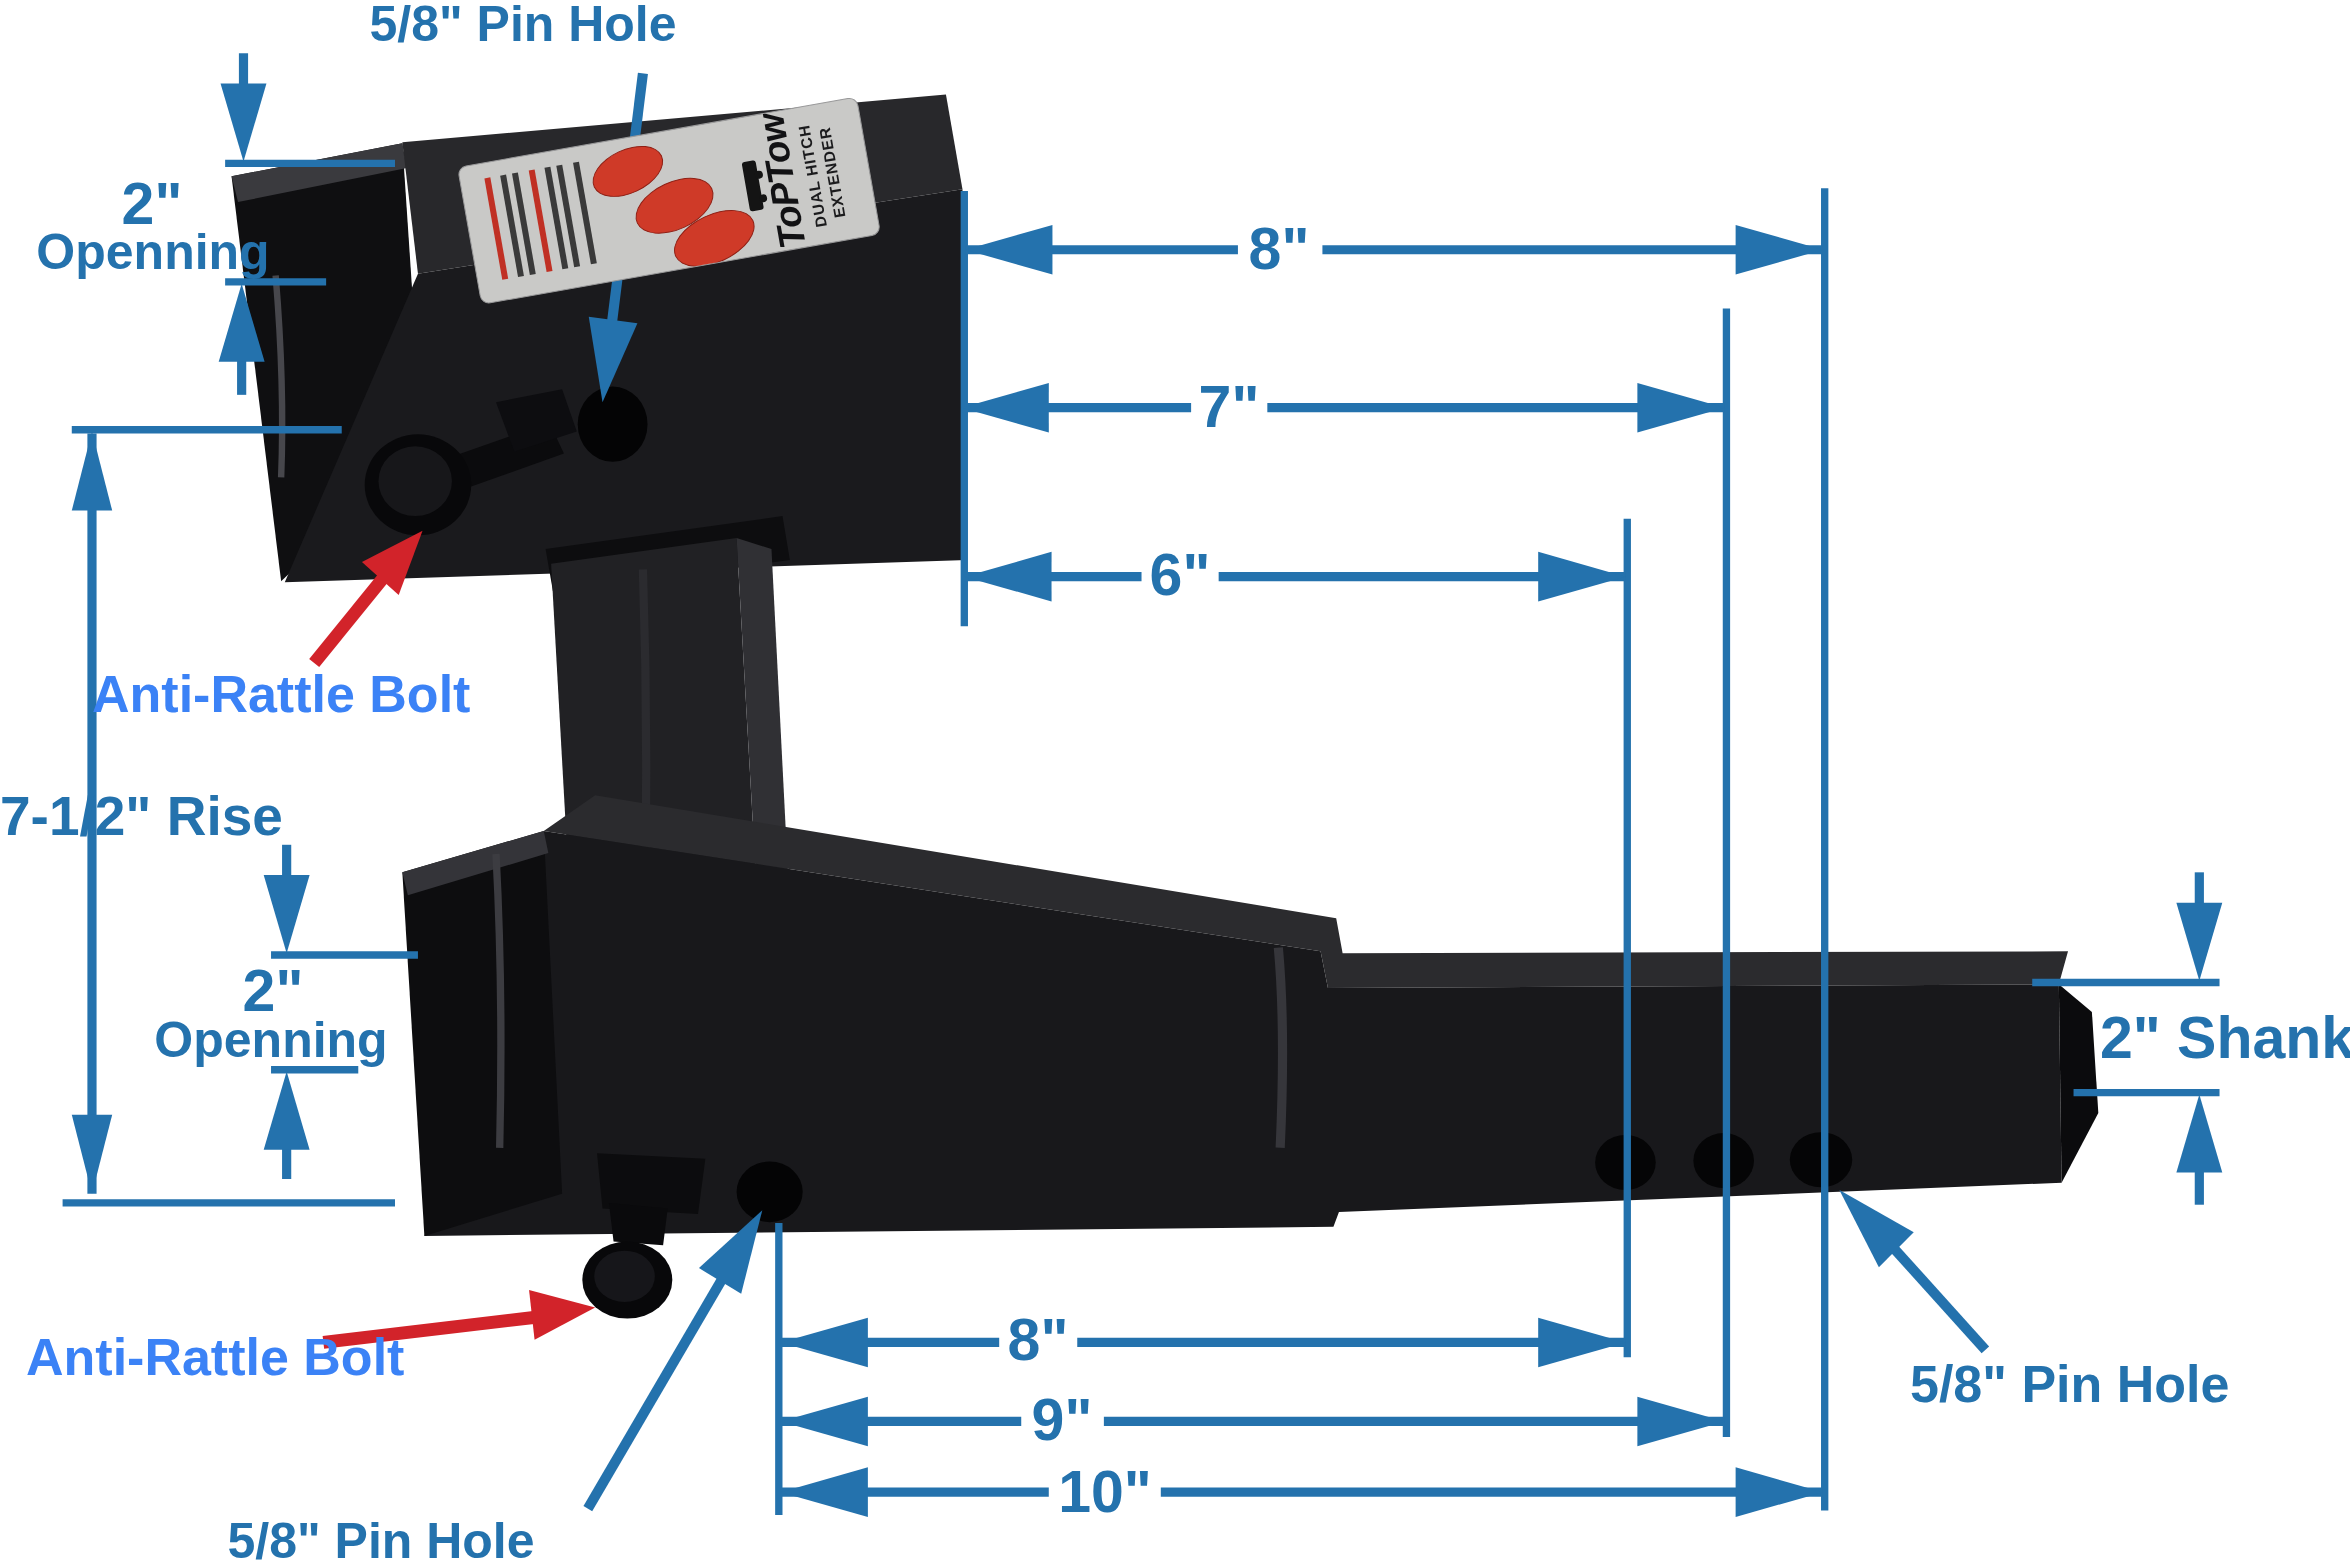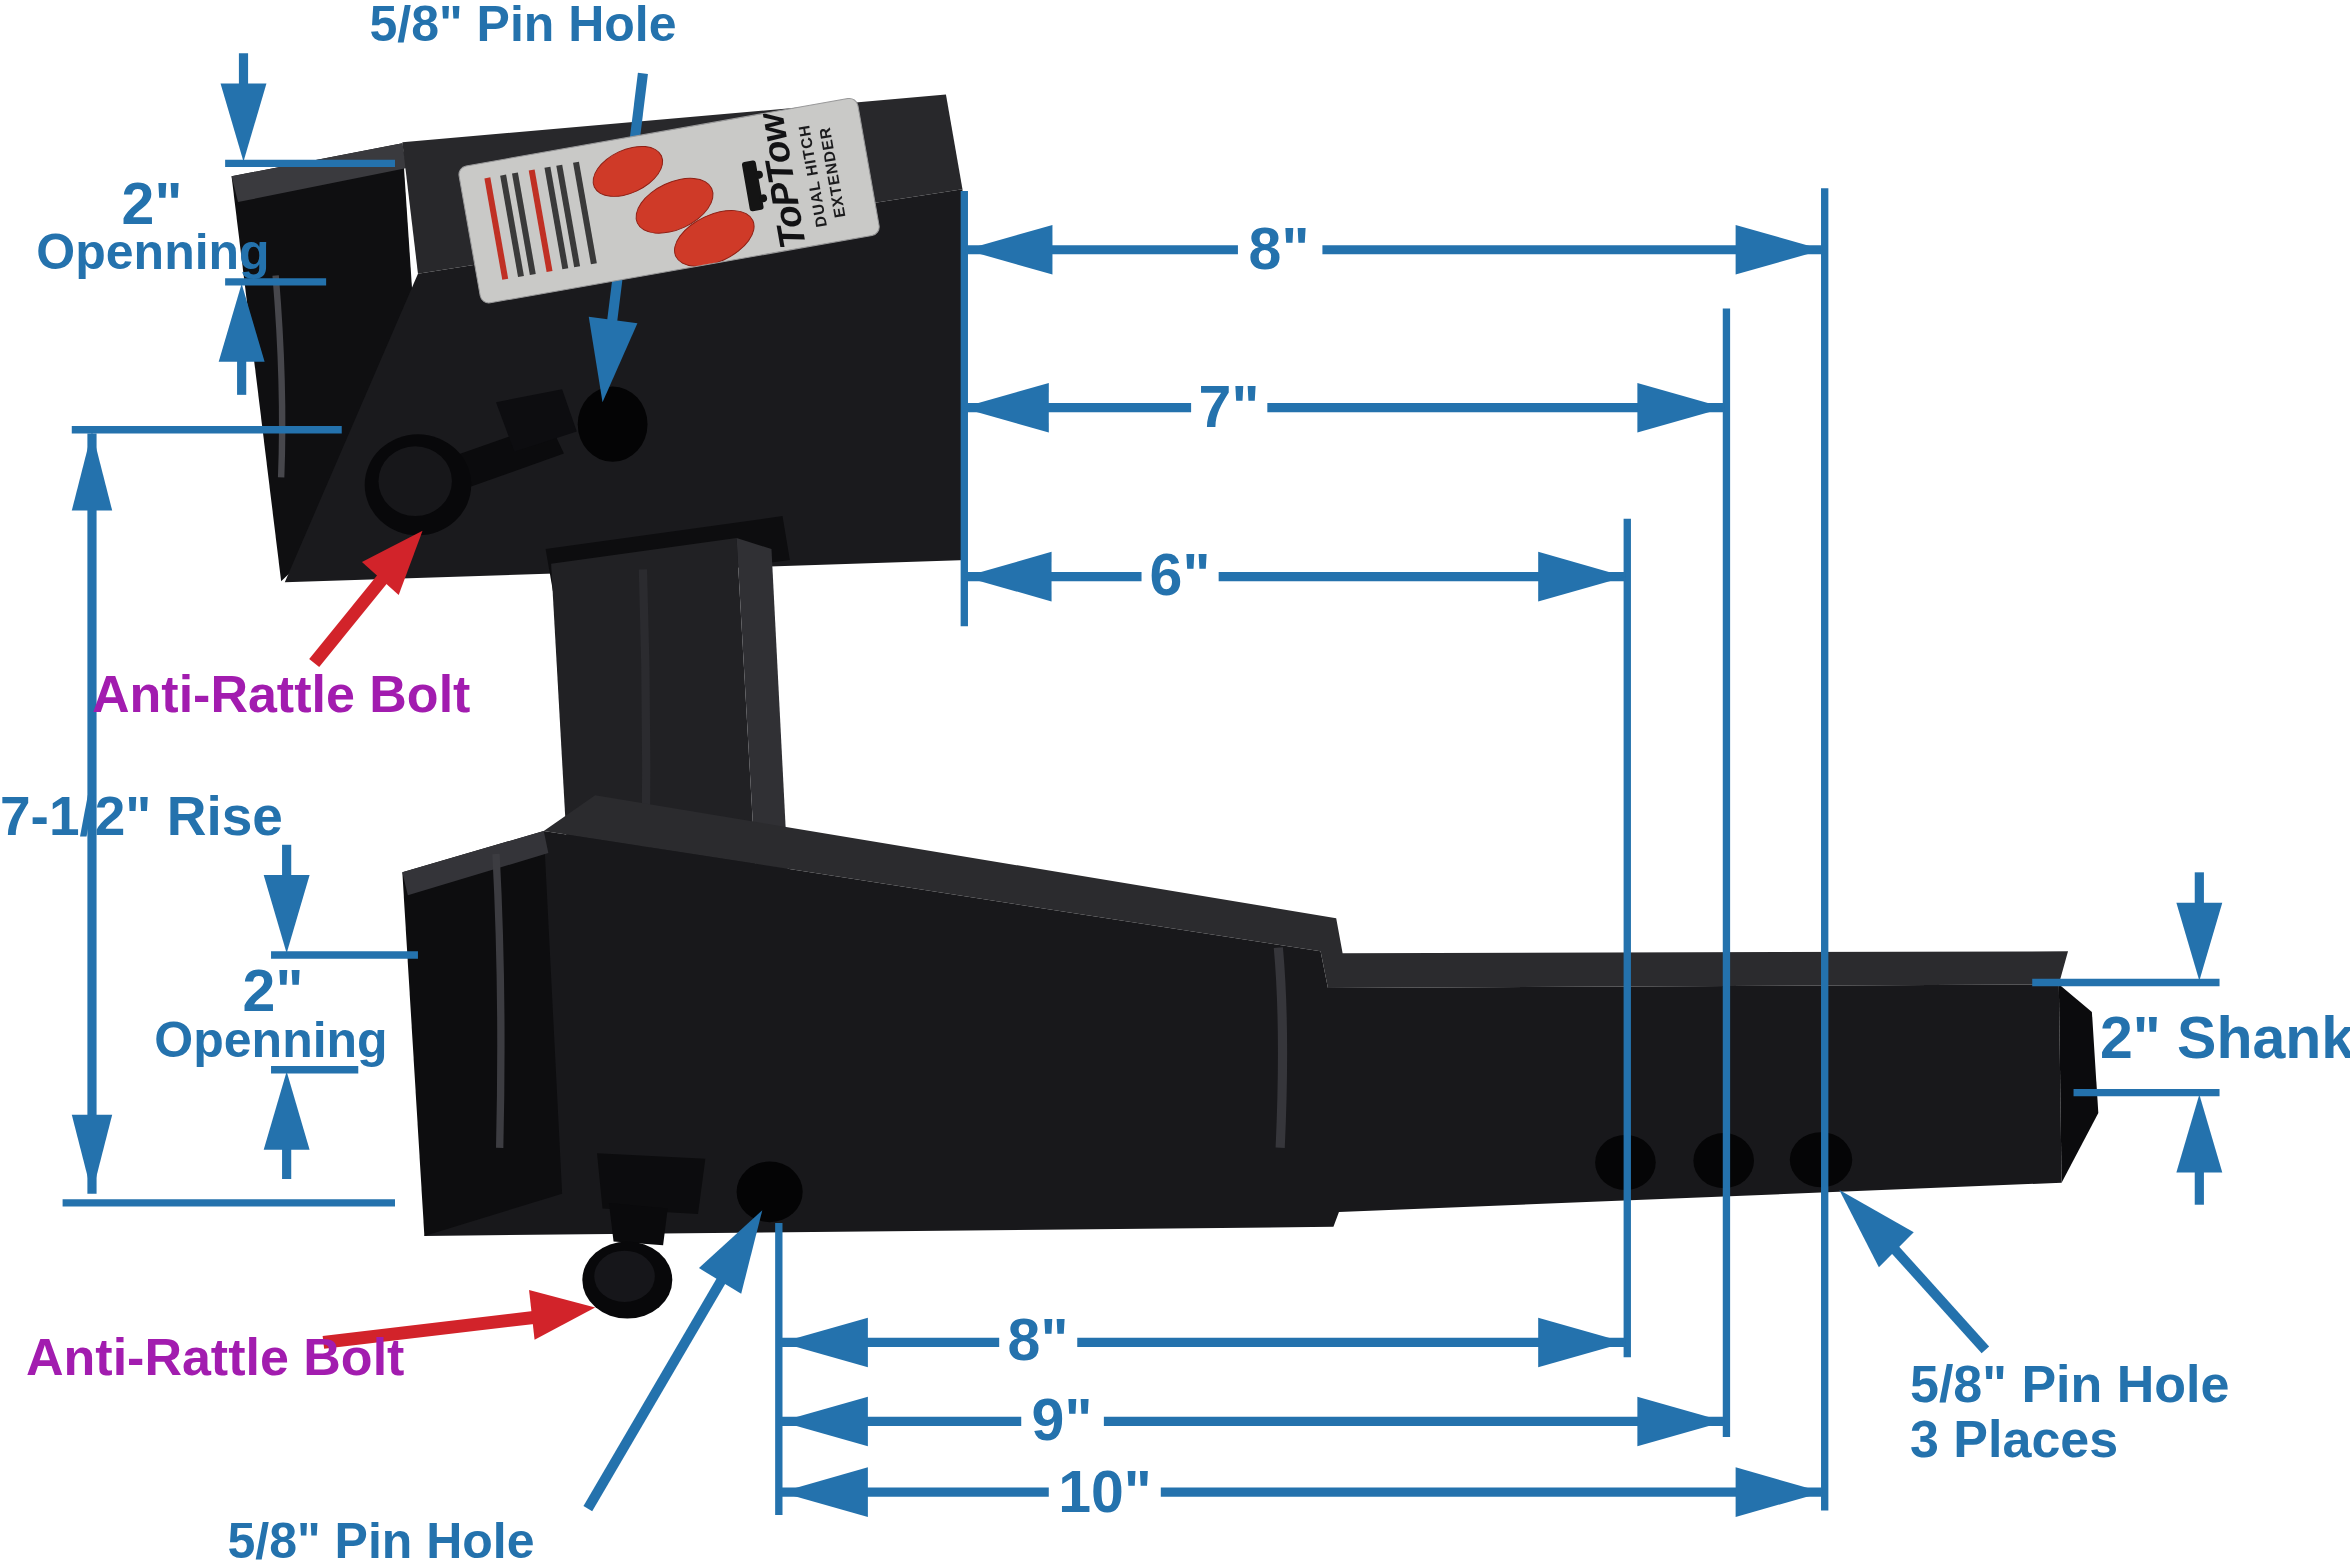--- a/index.html
+++ b/index.html
@@ -1,20 +1,20 @@
 <!DOCTYPE html>
 <html style="font-size:14.7px"><head>
 <meta charset="utf-8">
 <style>
   html,body{margin:0;padding:0;background:#ffffff;}
   #stage{position:relative;width:2351px;height:1561px;background:#ffffff;overflow:hidden;
          font-family:"Liberation Sans",sans-serif;}
   svg{position:absolute;left:0;top:0;}
   .lbl{position:absolute;font-weight:bold;color:#2472ad;white-space:nowrap;line-height:1.05;}
-  .red{color:#a21caf;}
+  .red{color:#3b82f6;}
   .ctr{transform:translateX(-50%);}
   .f64{font-size:59px;}
   .f60{font-size:55px;}
   .f57{font-size:52px;}
   .f54{font-size:50px;}
   
   #sticker{position:absolute;left:457px;top:167px;width:404px;height:138px;
            background:#c9c9c7;border:0.9px solid #99999a;border-radius:9.2px;
            transform:rotate(-10deg);transform-origin:top left;overflow:hidden;}
   .bar{position:absolute;top:14.7px;height:103px;width:6.4px;background:#3a3a3a;}
@@ -192,17 +192,16 @@
   <div class="lbl f64 ctr" style="left:273px;top:961px;">2"</div>
   <div class="lbl f54 ctr" style="left:271px;top:1014px;">Openning</div>
   <div class="lbl f57 red" style="left:26px;top:1330px;">Anti-Rattle Bolt</div>
   <div class="lbl f64 ctr" style="left:2227px;top:1008px;">2" Shank</div>
   <div class="lbl f64 ctr" style="left:1038px;top:1310px;">8"</div>
   <div class="lbl f64 ctr" style="left:1062px;top:1390px;">9"</div>
   <div class="lbl f64 ctr" style="left:1105px;top:1462px;">10"</div>
   <div class="lbl f54 ctr" style="left:381px;top:1515px;">5/8" Pin Hole</div>
   <div class="lbl f57" style="left:1910px;top:1357px;">
     <div>5/8" Pin Hole</div>
-    <div>3 Places</div>
   </div>
 
 </div>
 
 
 </body></html>

